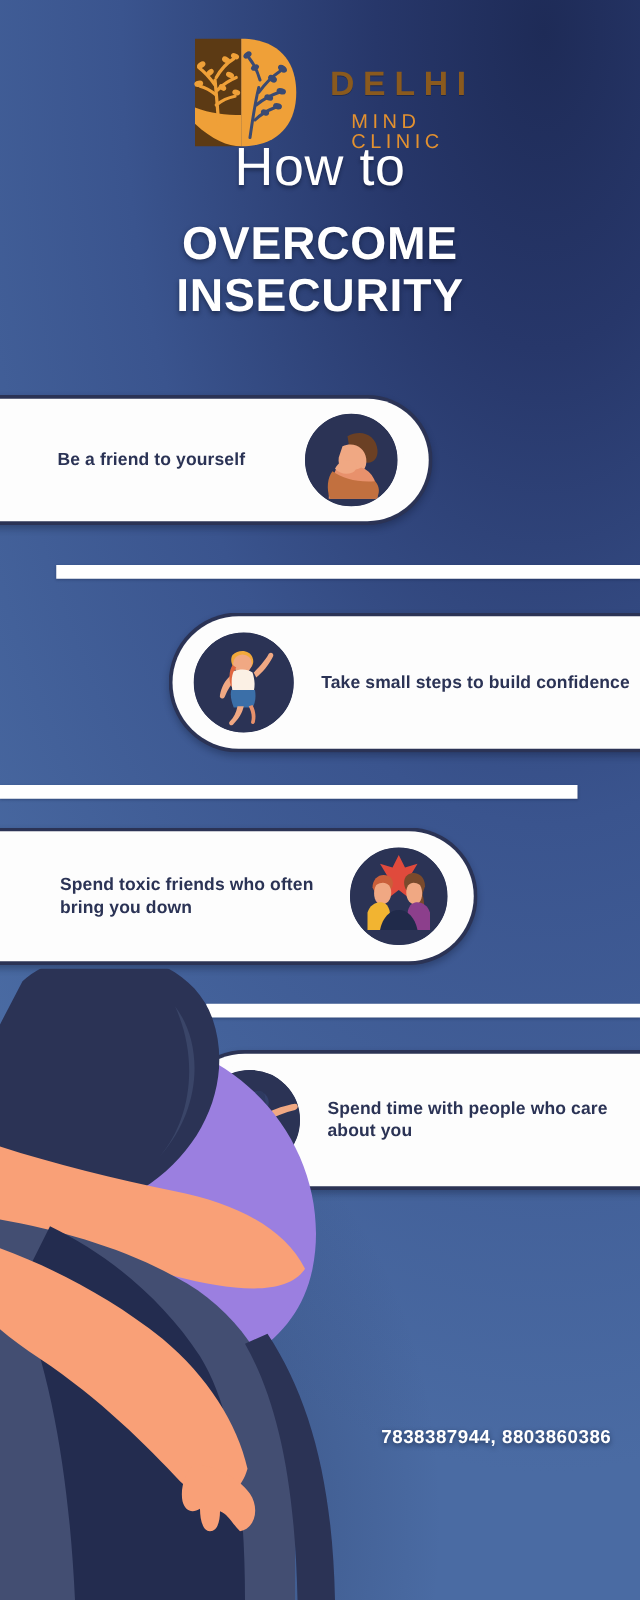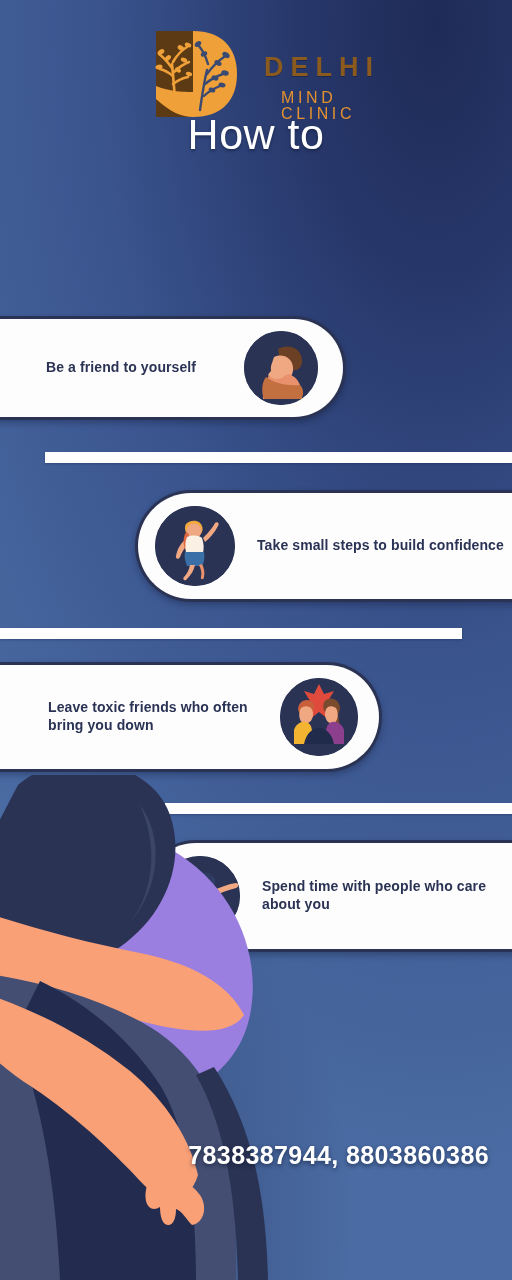--- a/index.html
+++ b/index.html
@@ -94,21 +94,21 @@
   .card-4{
     left:140px;top:840px;width:386px;height:112px;
     border-radius:58px 0 0 58px;border-right:none;
     padding:0 10px 0 12px;
   }
   .card-4 .icon-circle{width:80px;height:80px;margin-right:17px;}
 
   
   .phone{
     position:absolute;left:0;top:1141px;width:489px;text-align:right;
-    color:#ffffff;font-size:25px;font-weight:bold;letter-spacing:.4px;
+    color:#ffffff;font-size:15px;font-weight:bold;letter-spacing:.4px;
     text-shadow:0 2px 4px rgba(10,18,40,.55);
   }
 
   
   .illus{position:absolute;left:0;top:775px;width:330px;height:505px;}
   .svg-full{display:block;}
 </style>
 </head>
 <body>
 
@@ -169,20 +169,24 @@
       </svg>
     </div>
     <div class="logo-text">
       <div class="logo-name">DELHI</div>
       <div class="logo-sub">MIND CLINIC</div>
     </div>
   </div>
 
   <div class="title-wrap">
     <div class="title-1">How to</div>
+    <div class="title-2">
+      <div>OVERCOME</div>
+      <div>INSECURITY</div>
+    </div>
   </div>
 
   <div class="bar bar-1"></div>
   <div class="bar bar-2"></div>
   <div class="bar bar-3"></div>
 
   <div class="card card-1">
     <div class="card-text">Be a friend to yourself</div>
     <div class="icon-circle">
       <svg width="74" height="74" viewBox="0 0 74 74" class="svg-full">
@@ -221,21 +225,21 @@
         <path d="M30,46 L49,46 C50,52 49,57 47,60 L32,60 C30,55 29,50 30,46 Z" fill="#3b6fa8"></path>
 
         <path d="M35,59 C34,64 32,68 29,71 C27,73 30,76 32,73 C36,69 39,64 40,59 Z" fill="#f0a883"></path>
         <path d="M44,59 C46,63 47,67 46,71 C45,74 49,74 49,71 C50,66 49,62 47,58 Z" fill="#e8916c"></path>
       </svg>
     </div>
     <div class="card-text">Take small steps to build confidence</div>
   </div>
 
   <div class="card card-3">
-    <div class="card-text">Leave toxic friends who often bring you down</div>
+    <div class="card-text">Spend toxic friends who often bring you down</div>
     <div class="icon-circle">
       <svg width="78" height="78" viewBox="0 0 78 78" class="svg-full">
         <circle cx="39" cy="39" r="39" fill="#2b3355"></circle>
 
         <path d="M39,6 L44,16 L54,13 L48,23 L57,28 L46,31 L48,41 L39,34 L30,41 L32,31 L21,28 L30,23 L24,13 L34,16 Z" fill="#e04a3c"></path>
 
         <path d="M18,32 C18,24 25,20 31,23 C35,25 35,30 33,33 L20,36 Z" fill="#c95f3a"></path>
 
         <path d="M21,30 C27,26 33,29 33,36 C33,43 28,47 23,45 C19,43 18,35 21,30 Z" fill="#f0a883"></path>
 

